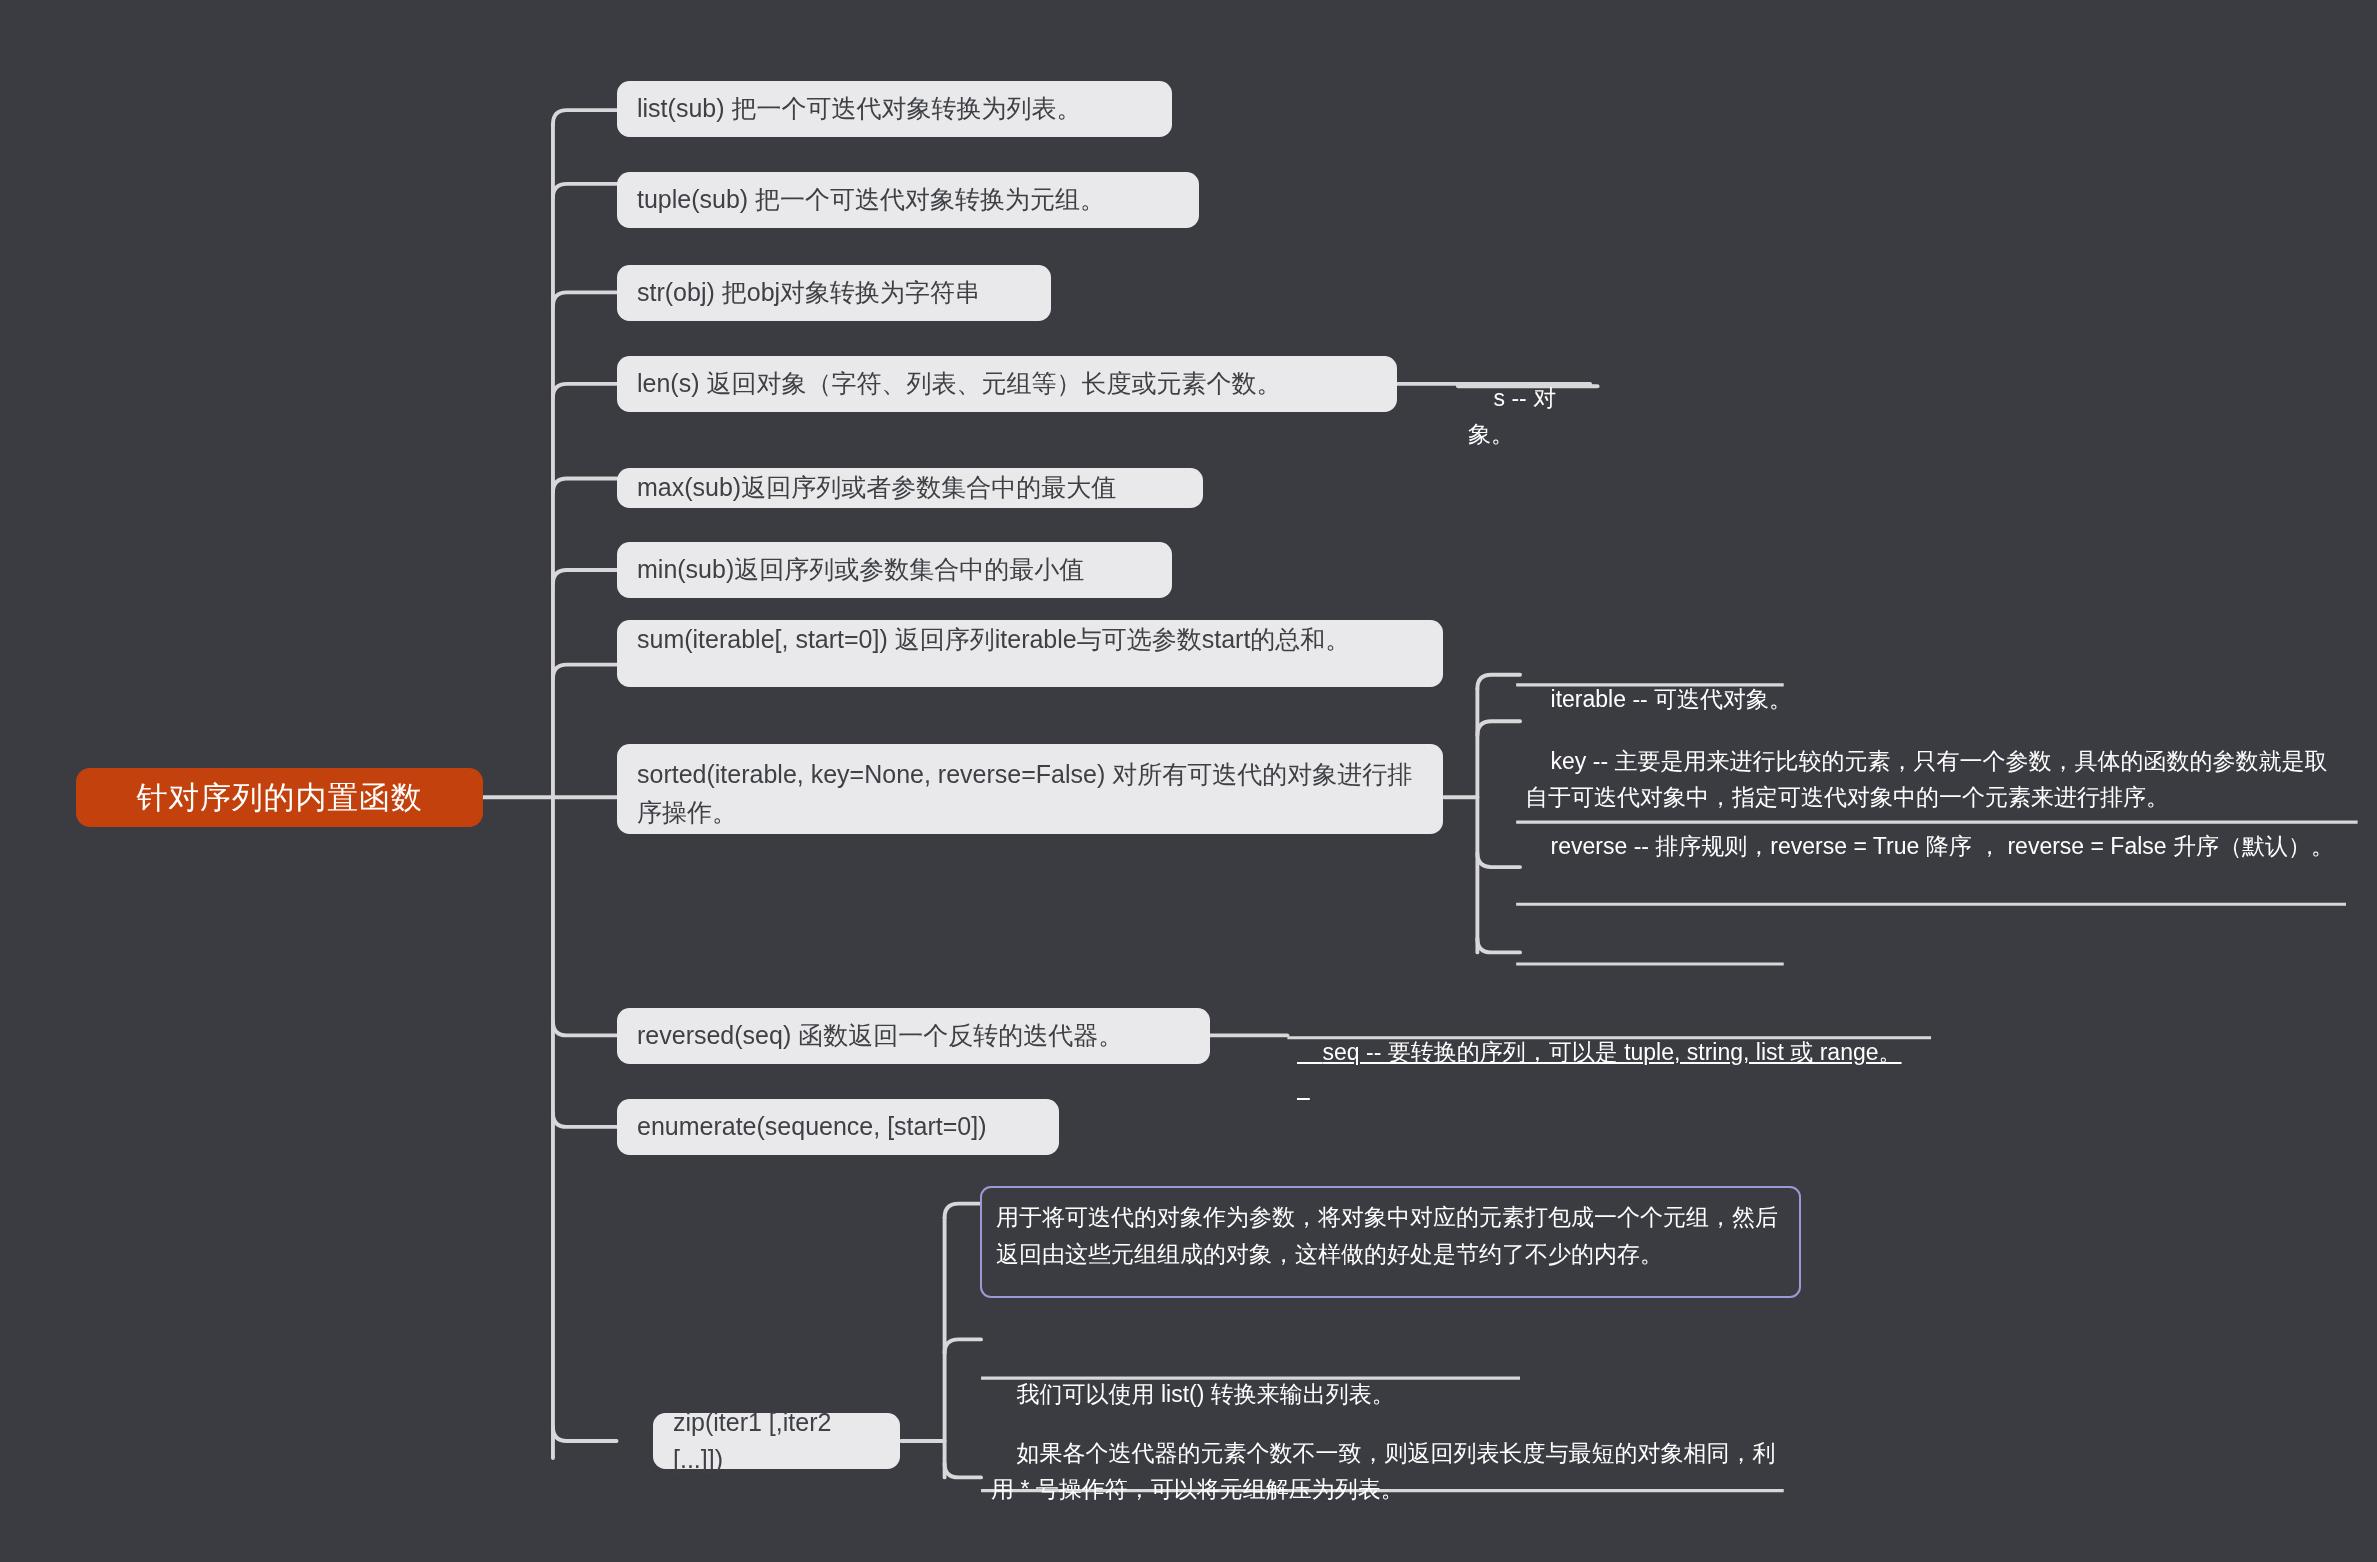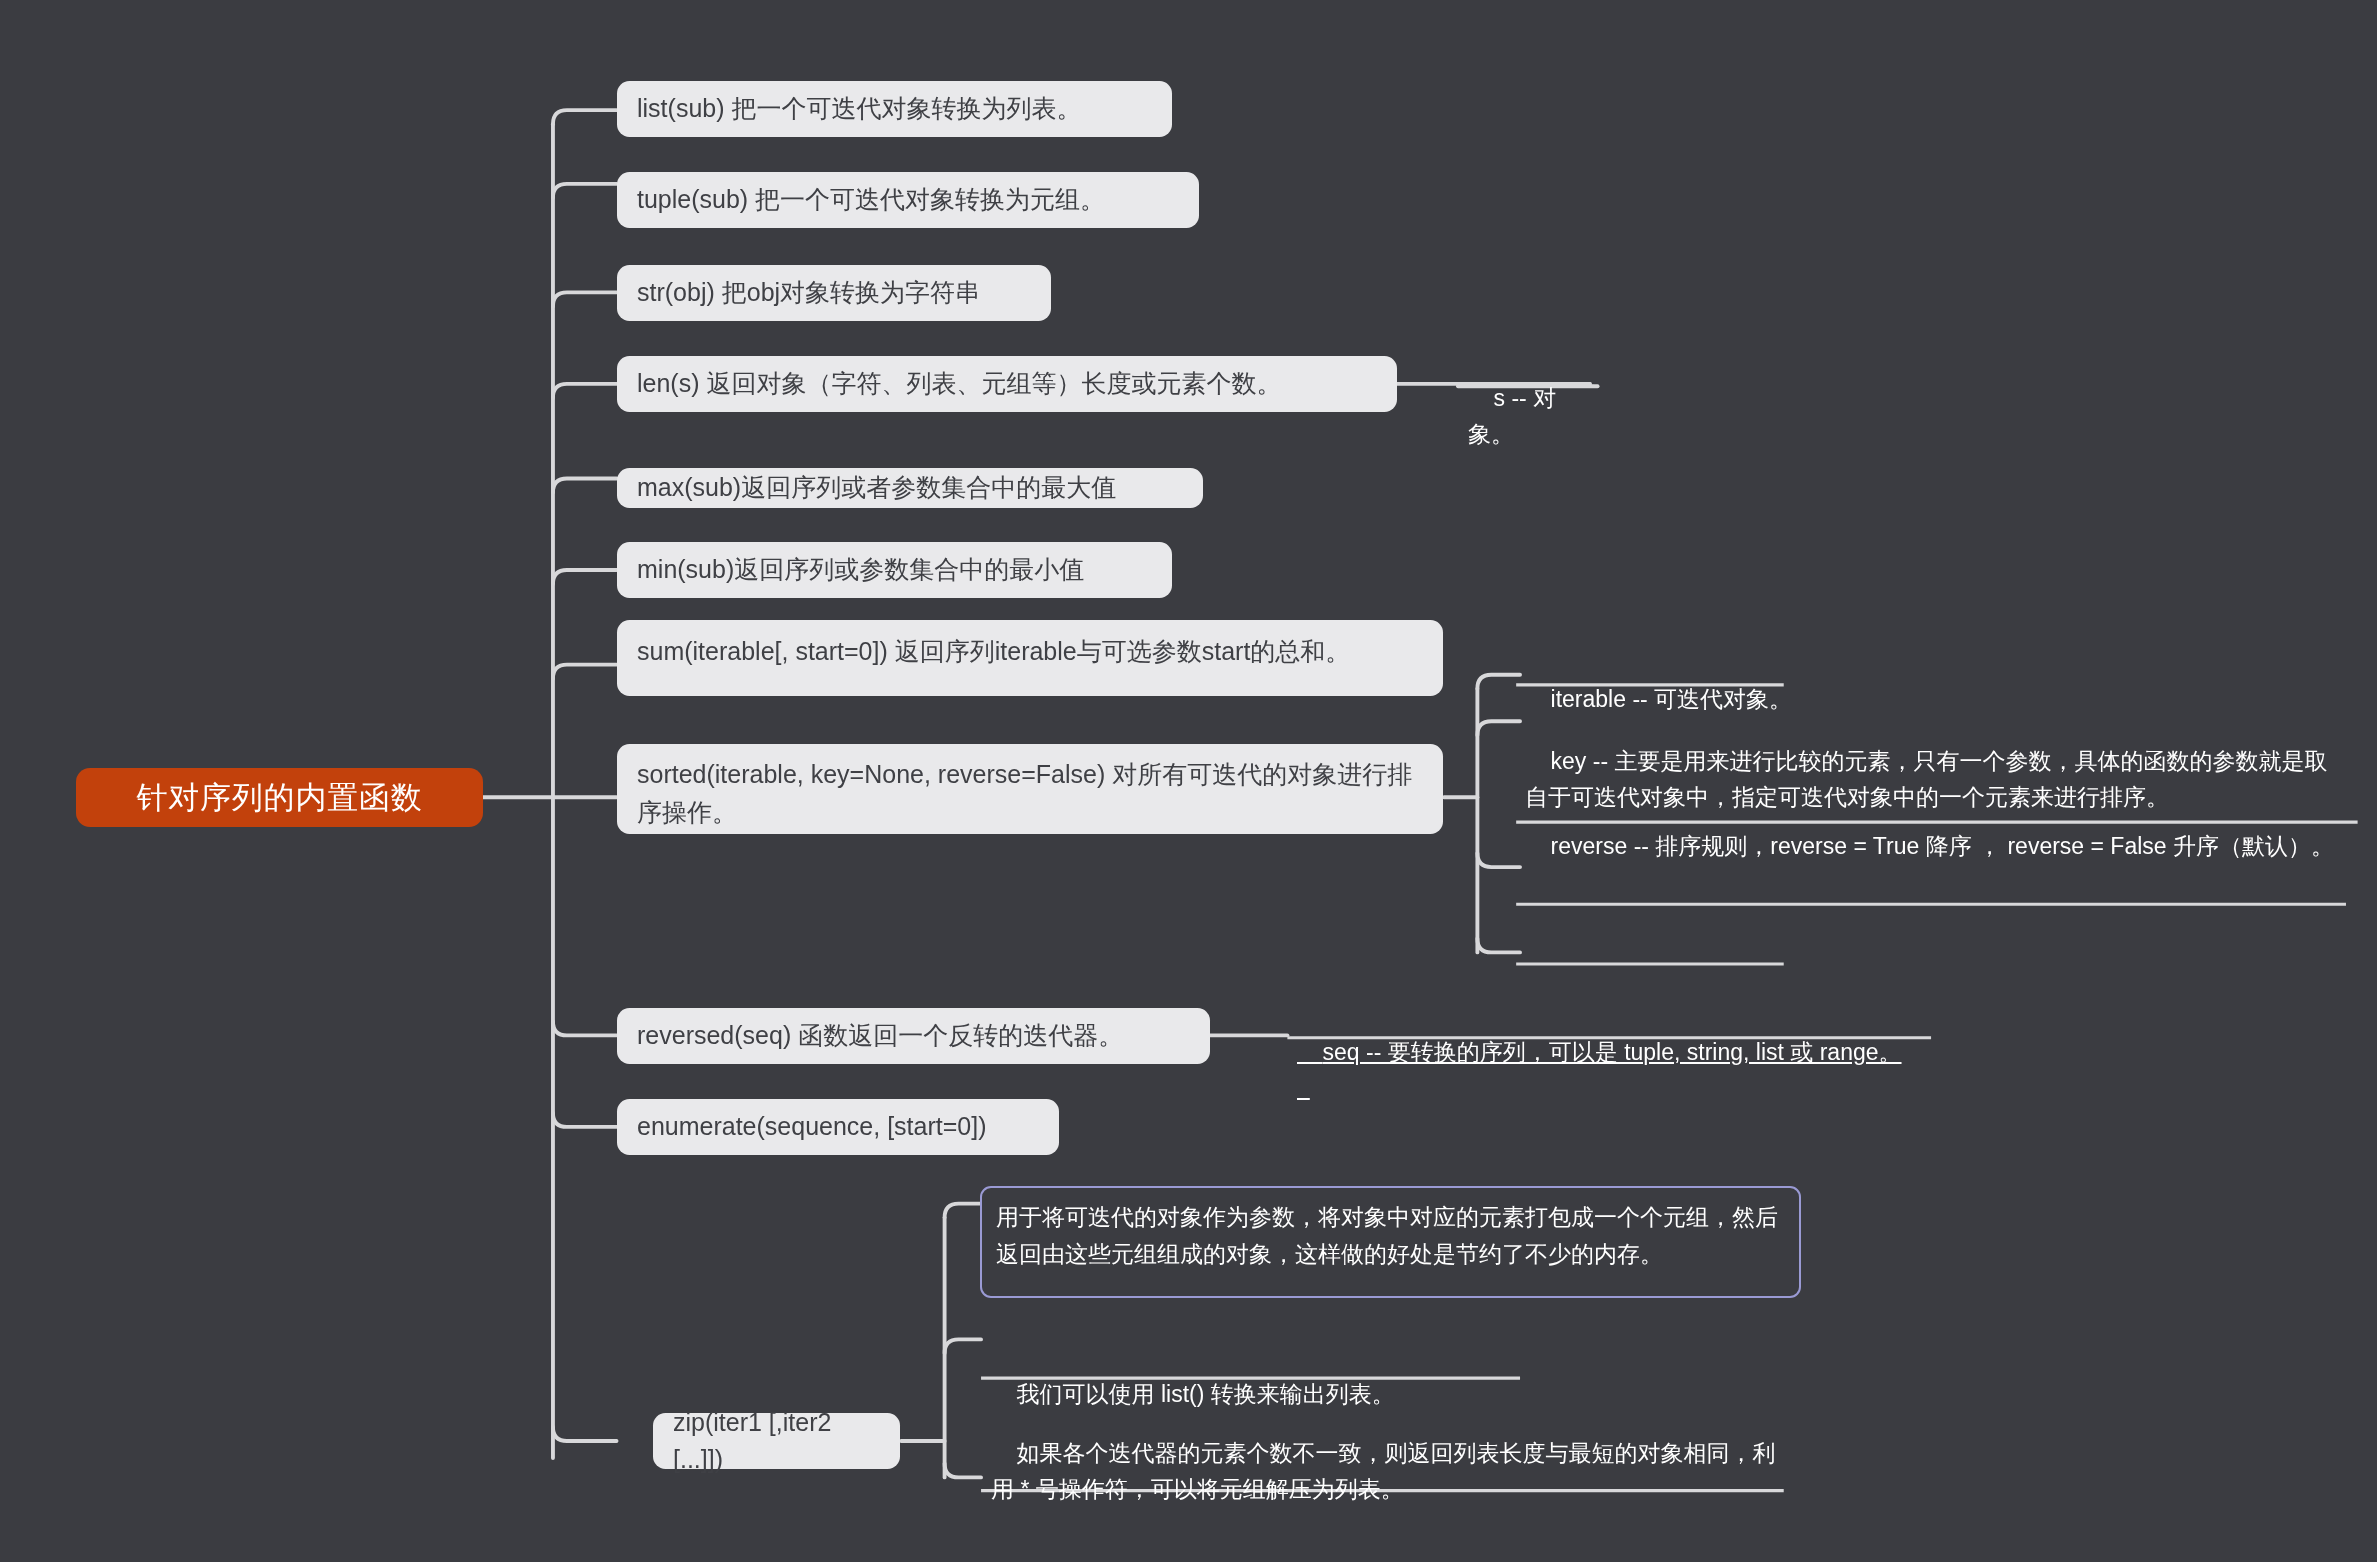--- a/index.html
+++ b/index.html
@@ -149,21 +149,21 @@
   </div>
 
   <div class="node topic" style="left:617px;top:451px;width:586px;height:40px;margin-top:17px;">
     <span class="txt">max(sub)返回序列或者参数集合中的最大值</span>
   </div>
 
   <div class="node topic" style="left:617px;top:542px;width:555px;height:56px;">
     <span class="txt">min(sub)返回序列或参数集合中的最小值</span>
   </div>
 
-  <div class="node topic" style="left:617px;top:620px;width:826px;height:76px;align-items:flex-start;padding-top:13px;">
+  <div class="node topic" style="left:617px;top:620px;width:826px;height:67px;align-items:flex-start;padding-top:1px;">
     <span class="txt">sum(iterable[, start=0]) 返回序列iterable与可选参数start的总和。</span>
   </div>
 
   <div class="node topic" style="left:617px;top:744px;width:826px;height:90px;align-items:flex-start;padding-top:12.4px;">
     <span class="txt">sorted(iterable, key=None, reverse=False) 对所有可迭代的对象进行排序操作。</span>
   </div>
 
   <div class="node topic" style="left:617px;top:1008px;width:593px;height:56px;">
     <span class="txt">reversed(seq) 函数返回一个反转的迭代器。</span>
   </div>

